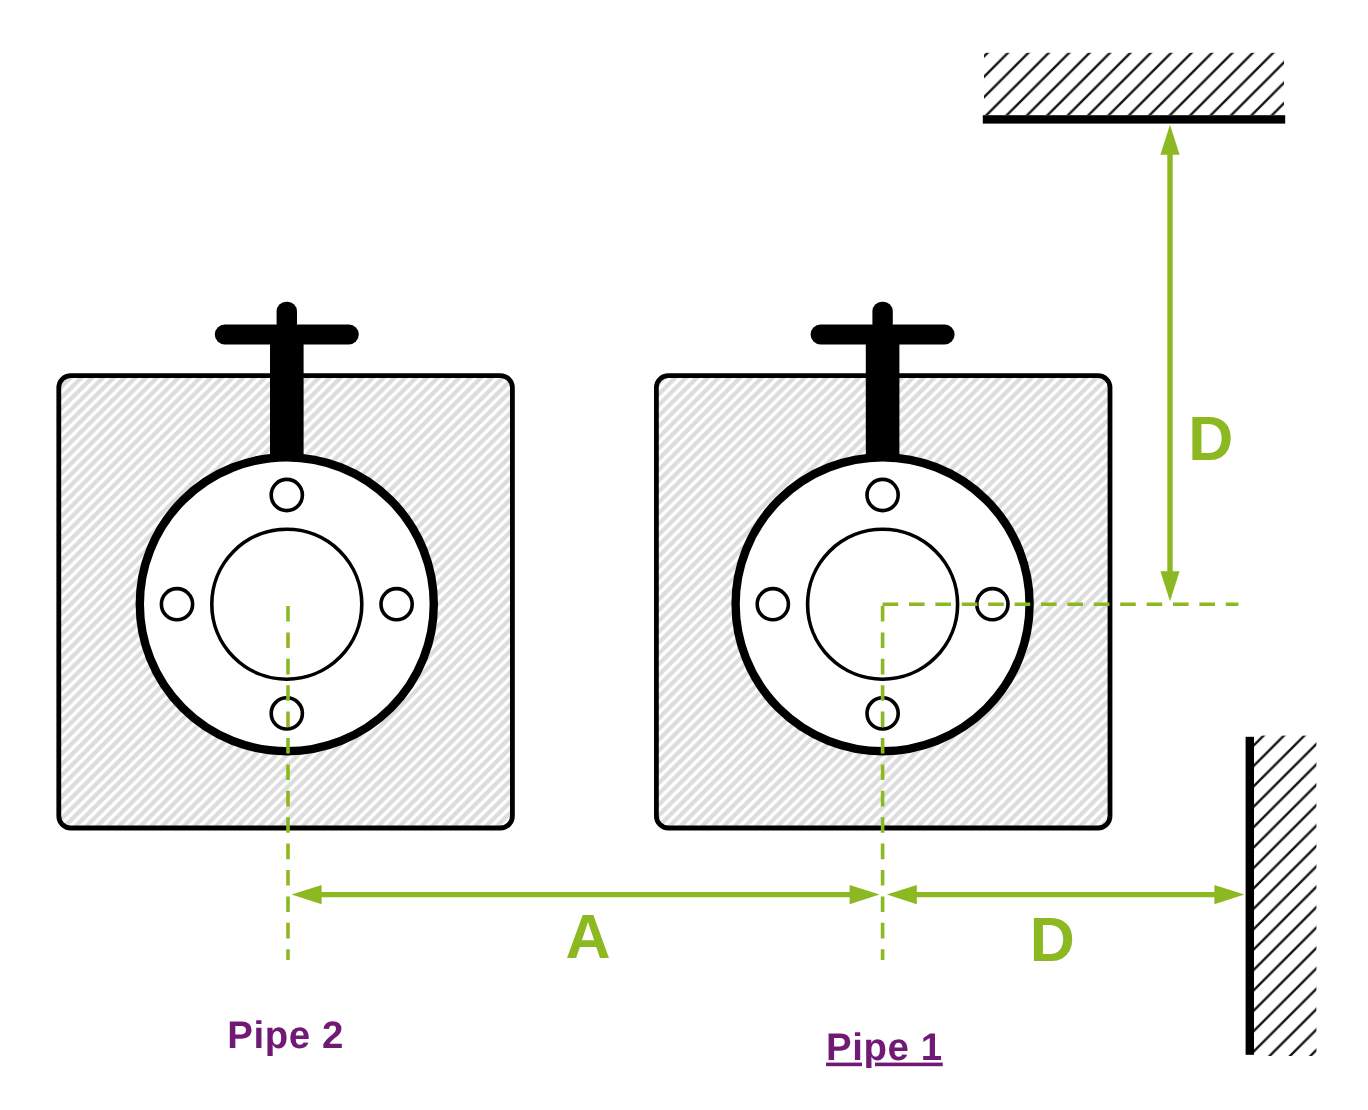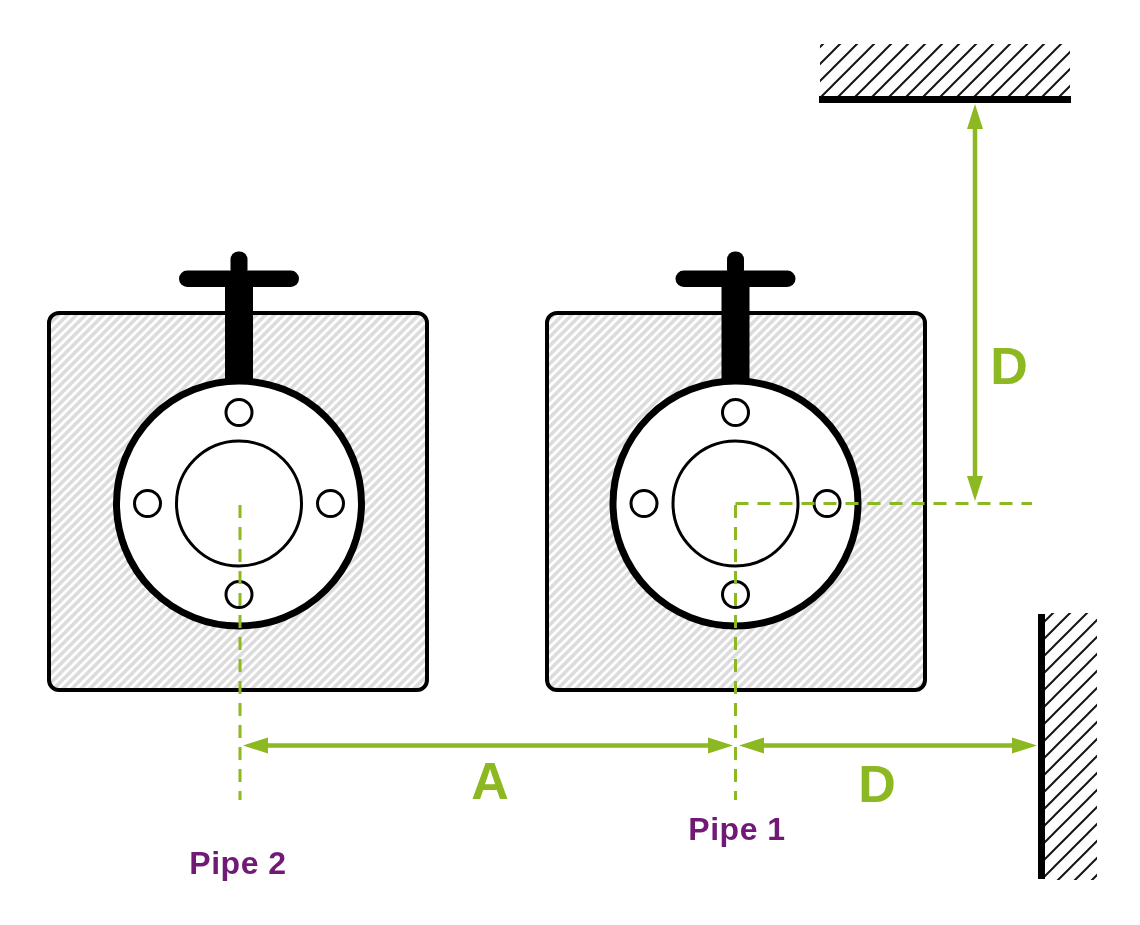--- a/index.html
+++ b/index.html
@@ -106,15 +106,15 @@
   </svg>
 
   <div class="lbl dim-lbl" style="left:1009px;top:366px;">D</div>
 
   <div class="lbl dim-lbl" style="left:490px;top:781px;">A</div>
 
   <div class="lbl dim-lbl" style="left:877px;top:784px;">D</div>
 
   <div class="lbl pipe-lbl" style="left:238px;top:863px;">Pipe 2</div>
 
-  <div class="lbl pipe-lbl" style="left:737px;top:829px;">Pipe 1</div>
+  <div class="lbl pipe-lbl" style="left:737px;top:873px;text-decoration:underline;">Pipe 1</div>
 
 </div>
 
 </body></html>

